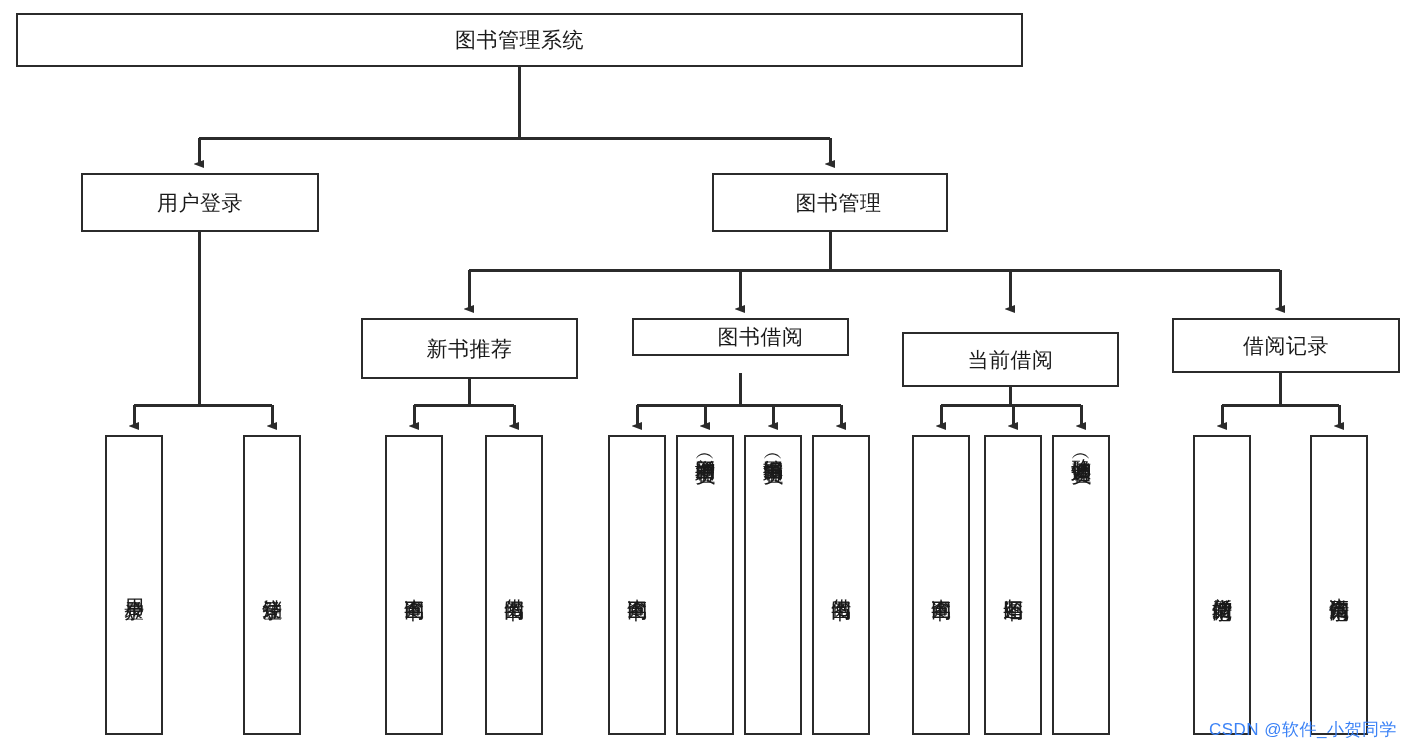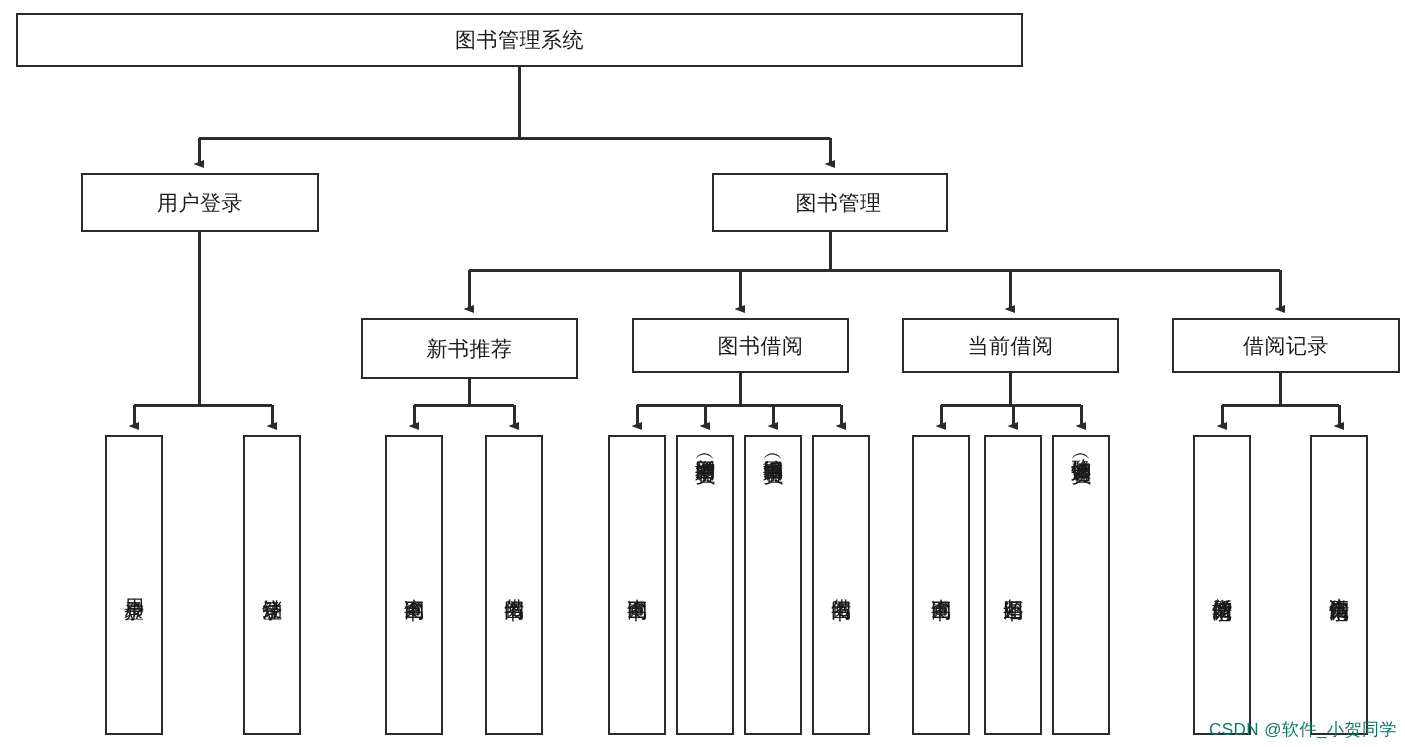--- a/index.html
+++ b/index.html
@@ -60,21 +60,21 @@
   }
   .leaf-box.centered {
     align-items: center;
     padding-top: 0;
   }
   .watermark {
     position: absolute;
     right: 8px;
     bottom: 6px;
     font-size: 17px;
-    color: #0f766e;
+    color: #3b82f6;
     white-space: nowrap;
     letter-spacing: 0.5px;
     pointer-events: none;
     margin-top: 44px;
   }
 </style>
 </head>
 <body>
 
 <div id="diagram-root">
@@ -138,24 +138,24 @@
   <div class="node-box" id="node-l2-0" style="left: 81px; top: 173px; width: 238px; height: 59px;">
     <span class="node-label-h">用户登录</span>
   </div>
   <div class="node-box" id="node-l2-1" style="left: 712px; top: 173px; width: 236px; height: 59px; padding-left: 17px;">
     <span class="node-label-h">图书管理</span>
   </div>
 
   <div class="node-box" id="node-l3-0" style="left: 361px; top: 318px; width: 217px; height: 61px;">
     <span class="node-label-h">新书推荐</span>
   </div>
-  <div class="node-box" id="node-l3-1" style="left: 632px; top: 318px; width: 217px; height: 55px; padding-left: 40px;">
+  <div class="node-box" id="node-l3-1" style="left: 632px; top: 318px; width: 217px; height: 38px; padding-left: 40px;">
     <span class="node-label-h">图书借阅</span>
   </div>
-  <div class="node-box" id="node-l3-2" style="left: 902px; top: 318px; width: 217px; height: 55px;">
+  <div class="node-box" id="node-l3-2" style="left: 902px; top: 332px; width: 217px; height: 55px;">
     <span class="node-label-h">当前借阅</span>
   </div>
   <div class="node-box" id="node-l3-3" style="left: 1172px; top: 318px; width: 228px; height: 55px;">
     <span class="node-label-h">借阅记录</span>
   </div>
 
   <div class="node-box leaf-box centered" id="node-leaf-0" style="left: 105px; top: 435px; width: 58px; height: 300px;">
     <span class="node-label-v">用户登录</span>
   </div>
   <div class="node-box leaf-box centered" id="node-leaf-1" style="left: 243px; top: 435px; width: 58px; height: 300px;">

